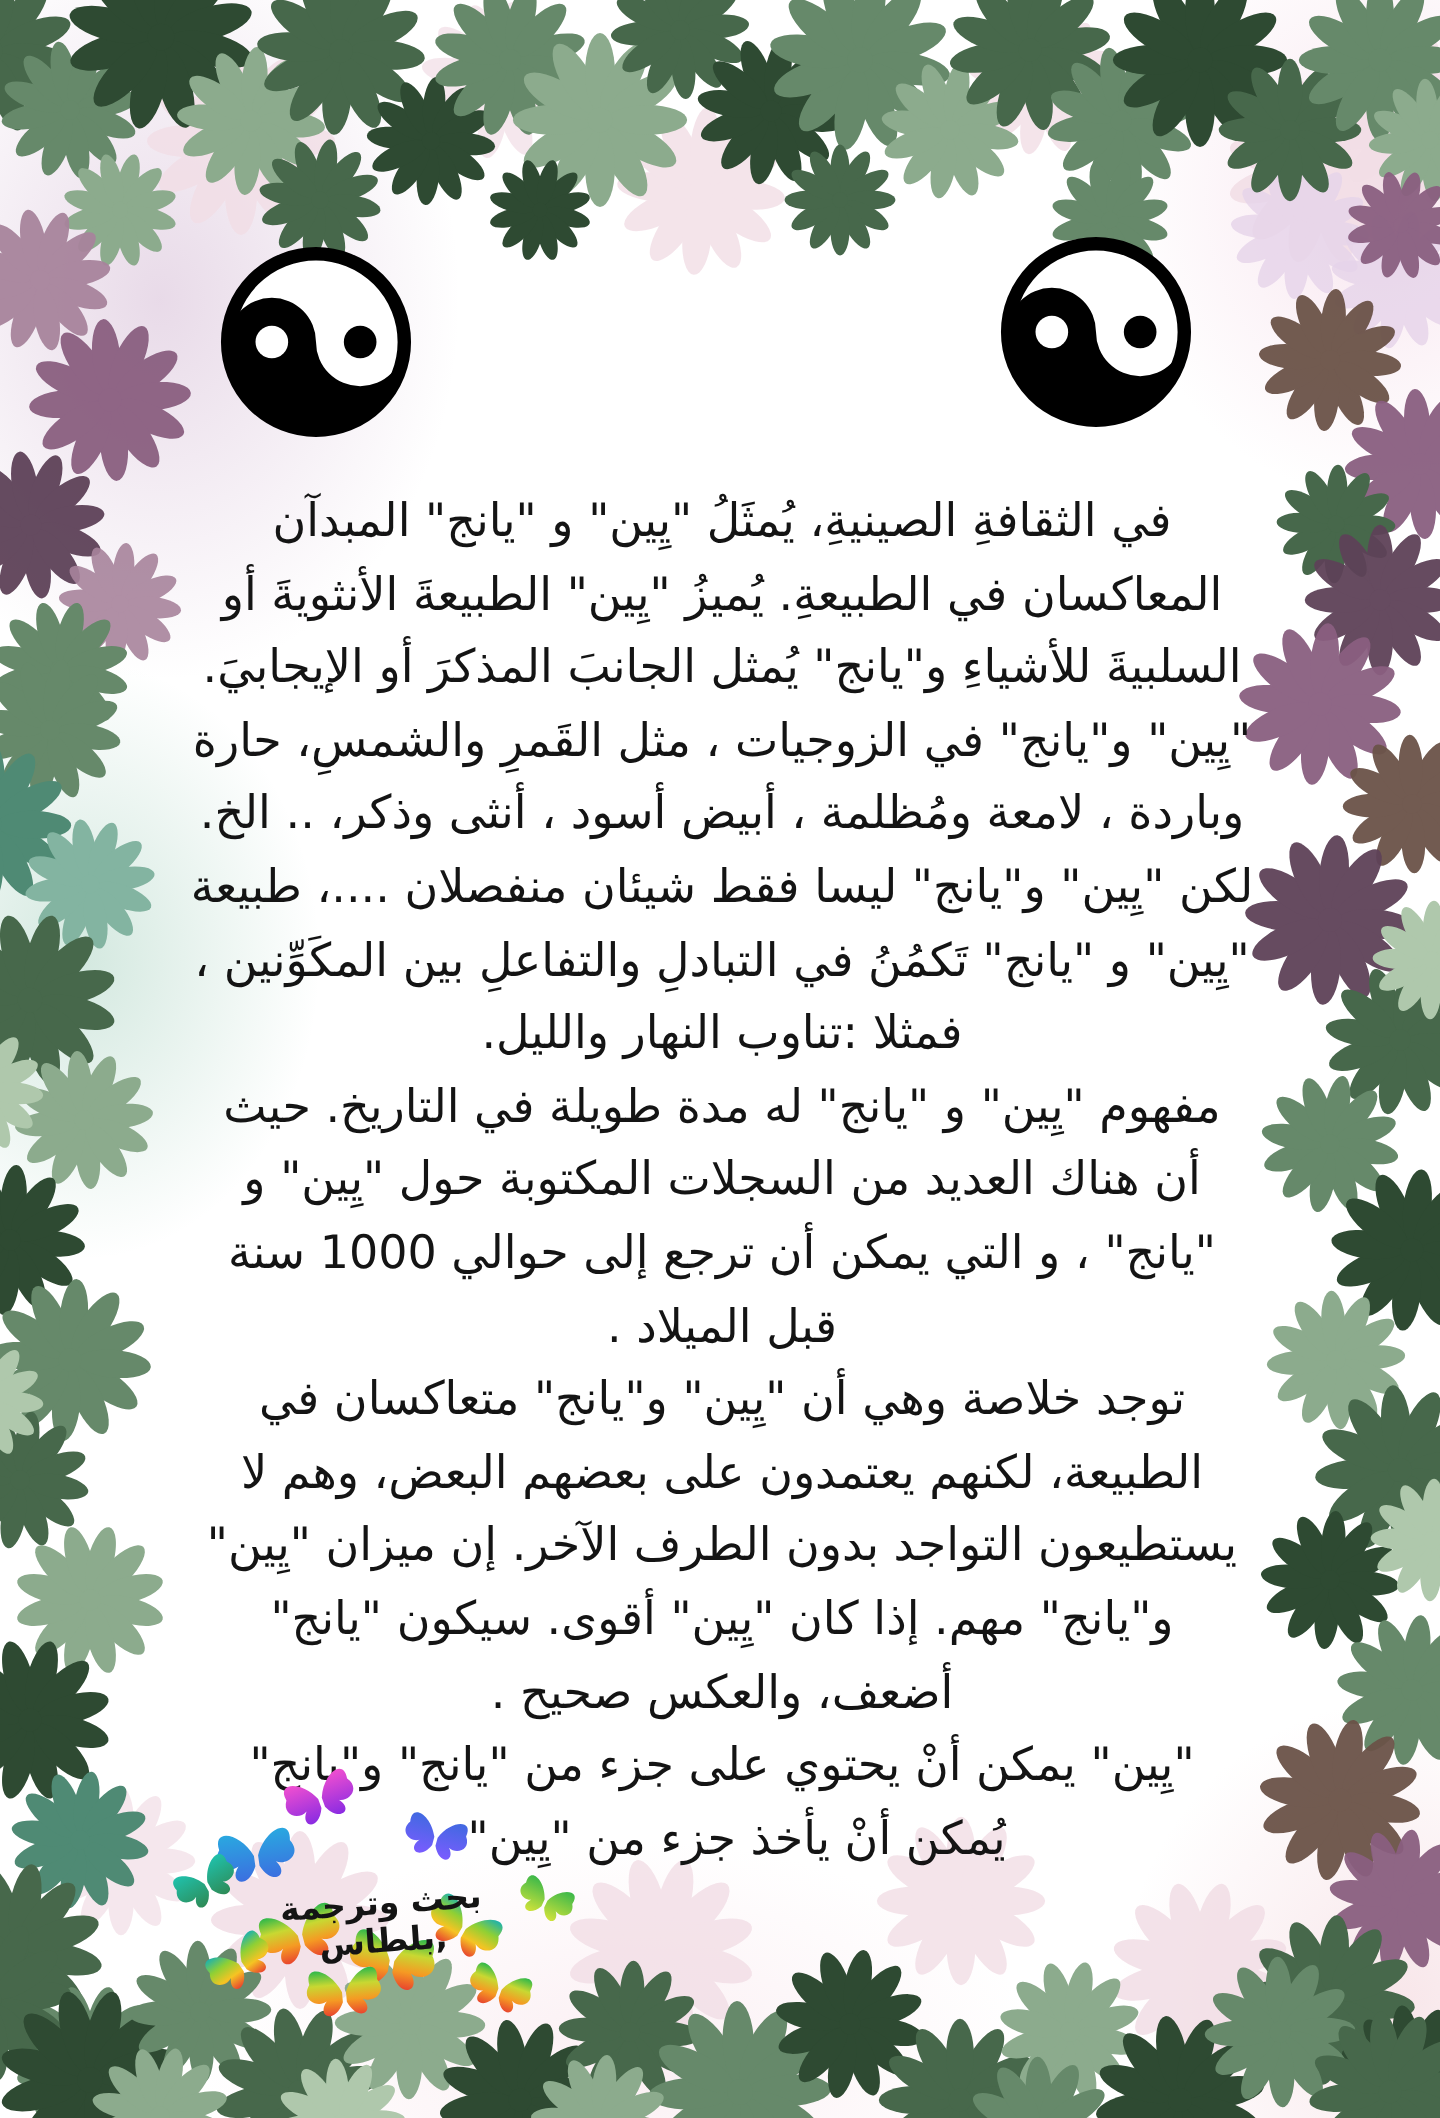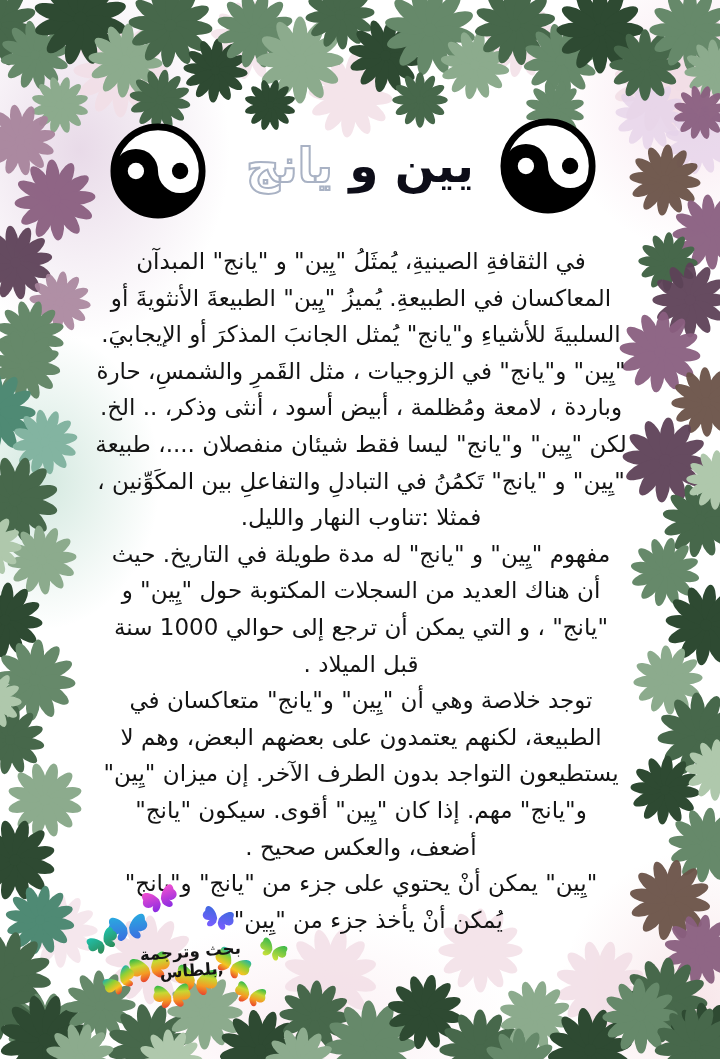--- a/index.html
+++ b/index.html
@@ -1879,21 +1879,20 @@
       <svg viewBox="0 0 100 100">
         <g transform="rotate(90 50 50)">
           <circle cx="50" cy="50" r="46" fill="#ffffff" stroke="#000000" stroke-width="7"></circle>
           <path d="M50,4 A46,46 0 0 1 50,96 A23,23 0 0 1 50,50 A23,23 0 0 0 50,4 Z" fill="#000000"></path>
           <circle cx="50" cy="27" r="8.5" fill="#000000"></circle>
           <circle cx="50" cy="73" r="8.5" fill="#ffffff"></circle>
         </g>
       </svg>
     </div>
 
-    <h1 class="title"><span class="t-solid">يين و</span><span> </span><span class="t-outline">يانج</span></h1>
 
     <div class="yinyang yy-right">
       <svg viewBox="0 0 100 100">
         <g transform="rotate(90 50 50)">
           <circle cx="50" cy="50" r="46" fill="#ffffff" stroke="#000000" stroke-width="7"></circle>
           <path d="M50,4 A46,46 0 0 1 50,96 A23,23 0 0 1 50,50 A23,23 0 0 0 50,4 Z" fill="#000000"></path>
           <circle cx="50" cy="27" r="8.5" fill="#000000"></circle>
           <circle cx="50" cy="73" r="8.5" fill="#ffffff"></circle>
         </g>
       </svg>

